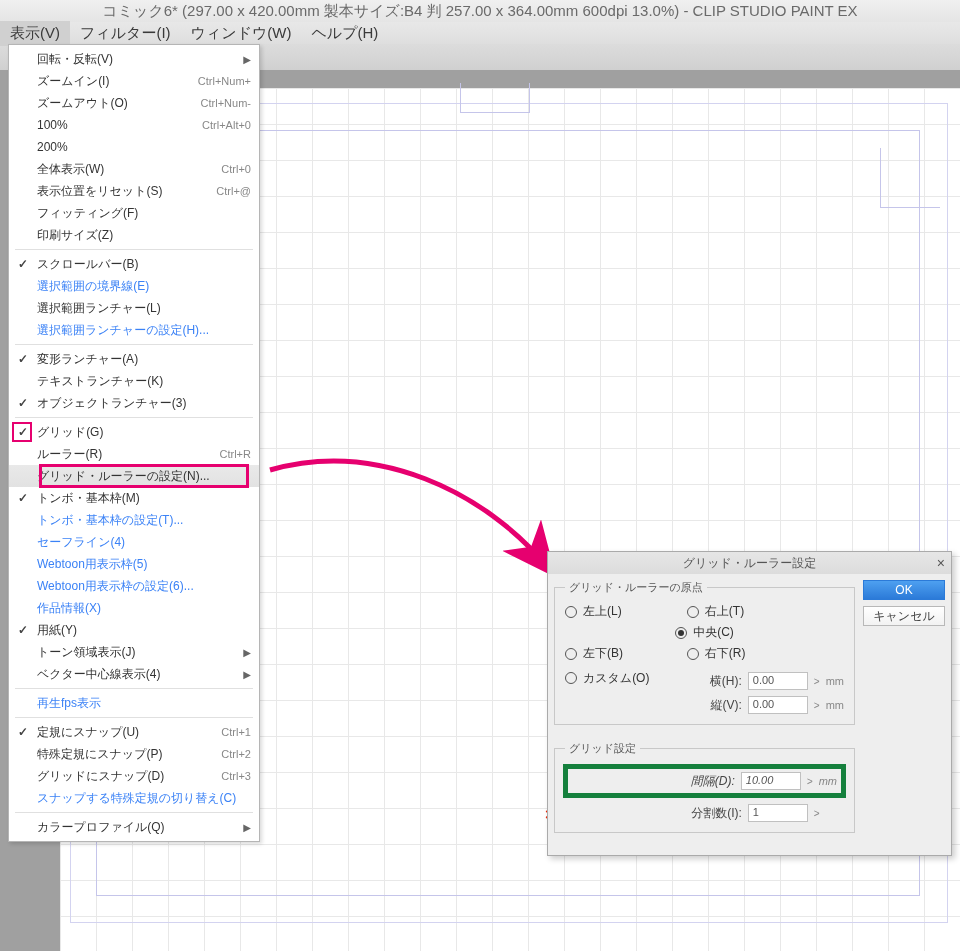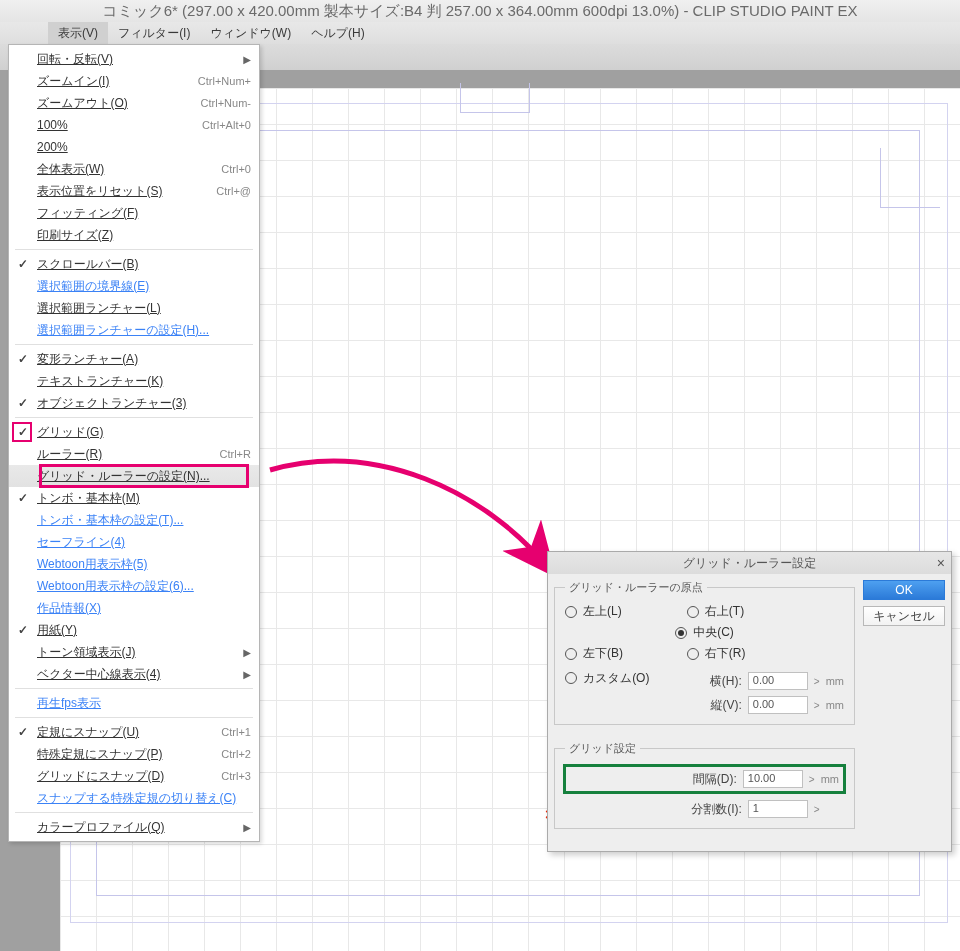--- a/index.html
+++ b/index.html
@@ -21,22 +21,21 @@
     justify-content: center;
     color: #6a6a6a;
     font-size: 15px;
     white-space: nowrap;
   }
   .menubar {
     height: 22px;
     background: linear-gradient(#e8e8e8, #dedede);
     display: flex;
     align-items: center;
-    font-size: 12px;
-    padding-left: 48px;
+    font-size: 15px;
   }
   .menubar-item {
     padding: 3px 10px;
     color: #3a3a3a;
     cursor: default;
   }
   .menubar-item.active { background: #d0d0d0; }
   .toolbar-strip { height: 26px; background: linear-gradient(#dcdcdc,#d0d0d0); }
 
   
@@ -79,21 +78,21 @@
   }
   .mi {
     display:flex; align-items:center;
     height:22px;
     padding: 0 8px 0 28px;
     position:relative;
     color:#333;
     cursor:default;
   }
   .mi.disabled { color:#3b82f6; }
-  .mi .label { flex:1;text-decoration:underline; }
+  .mi .label { flex:1; }
   .mi .shortcut { color:#888; font-size:11px; margin-left:8px;}
   .mi .arrow { color:#666; font-size:10px; }
   .mi .check { position:absolute; left:9px; color:#444; font-size:12px; font-weight:bold;}
   .mi.highlight-grid { padding-left:28px; }
   .mi.highlight-grid .check-box{
     position:absolute; left:3px; top:1px; width:20px; height:20px;
     border:2px solid #e6006f;
   }
   .mi.highlight-item {
     background:linear-gradient(#e9e9e9,#e2e2e2);
@@ -147,24 +146,25 @@
   .radio-row { display:flex; align-items:center; gap:6px; }
   .radio { width:12px; height:12px; border-radius:50%; border:1.5px solid #555; display:inline-flex; align-items:center; justify-content:center;}
   .radio .dot { width:6px; height:6px; border-radius:50%; background:#333;}
   .center-radio { grid-column:1 / span 2; justify-content:center; }
   .num-row { display:flex; align-items:center; gap:6px; font-size:12px; margin-top:6px;}
   .num-label { width:55px; text-align:right; color:#444;}
   .num-input { width:60px; height:18px; border:1px solid #c0c0c0; background:#fff; padding:1px 4px; font-size:11px; color:#555;}
   .spin { color:#888; font-size:10px;}
   .unit { color:#888; font-size:11px;}
   .hl-box {
-    border:3px solid #15803d;
+    border:5px solid #15803d;
     padding:3px 4px;
     display:flex; align-items:center; gap:6px;
     margin:0 -2px;
+    font-style:italic;
   }
 </style>
 </head>
 <body>
 
 <div class="titlebar">
   <span>コミック6* (297.00 x 420.00mm 製本サイズ:B4 判 257.00 x 364.00mm 600dpi 13.0%)  - CLIP STUDIO PAINT EX</span>
 </div>
 
 <div class="menubar">

